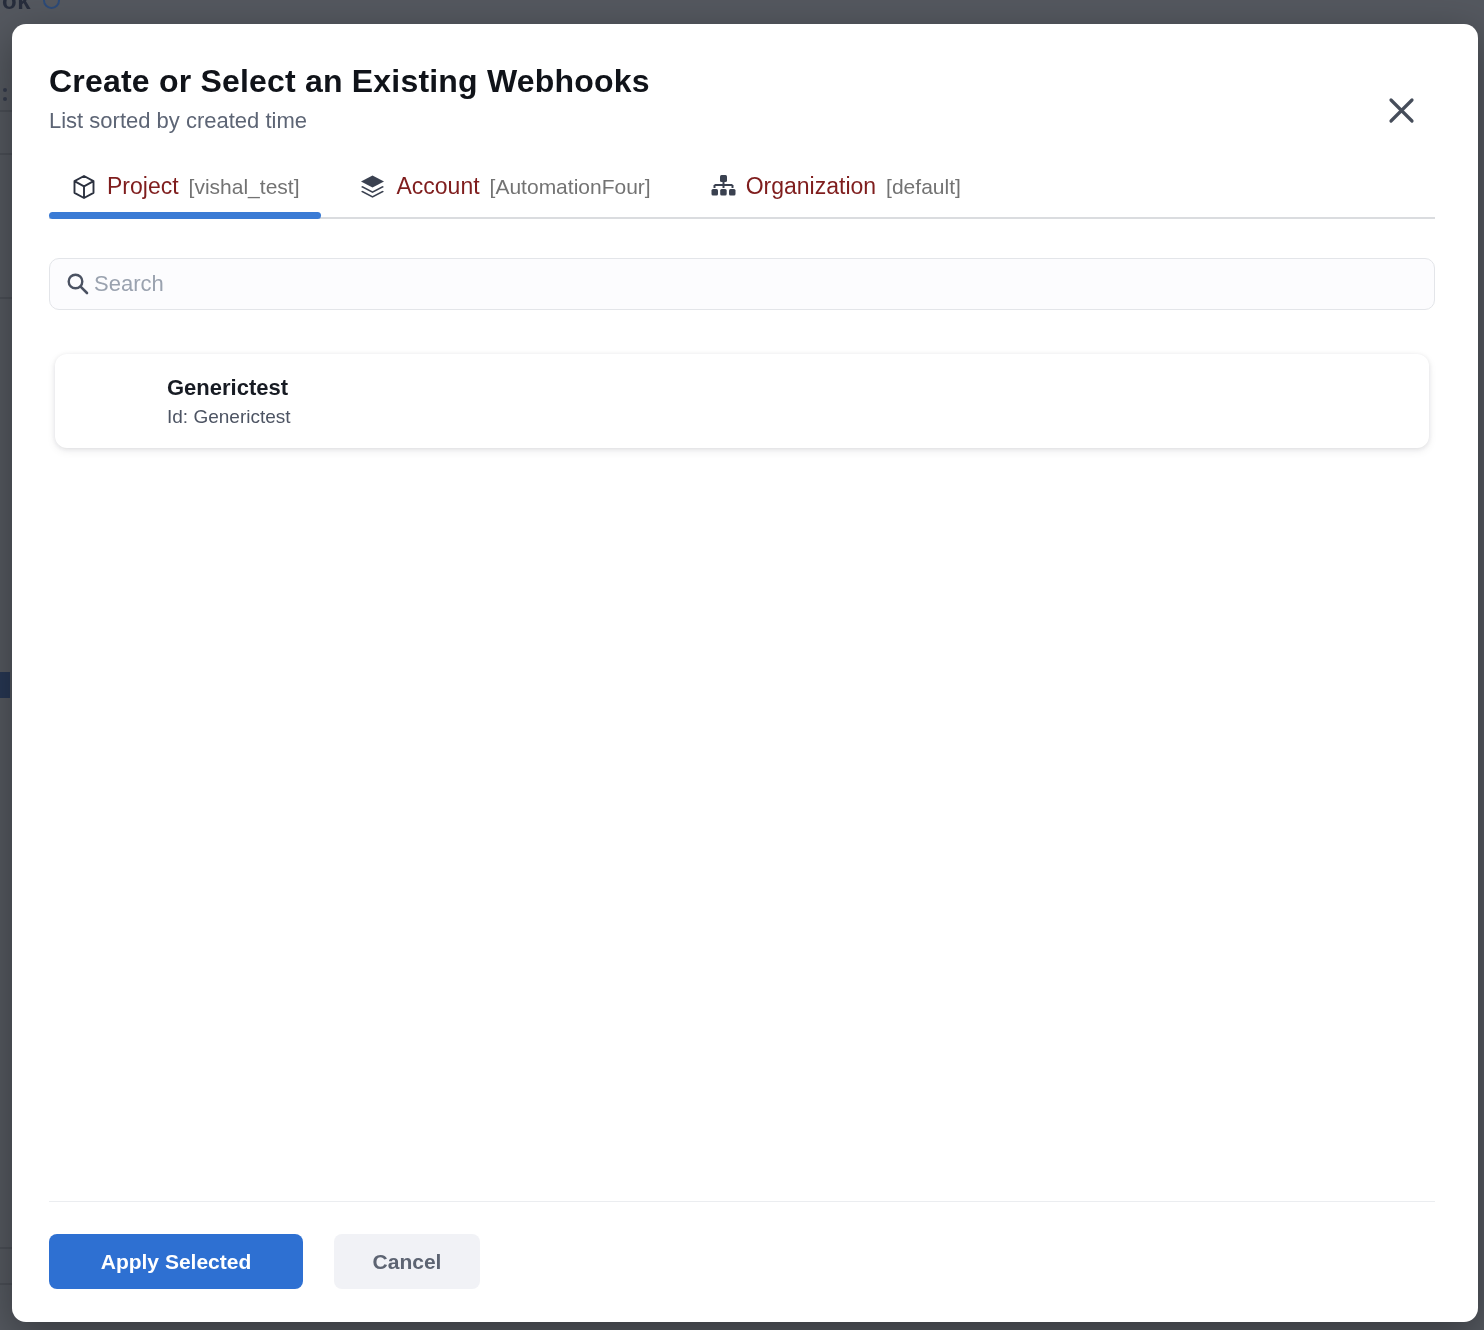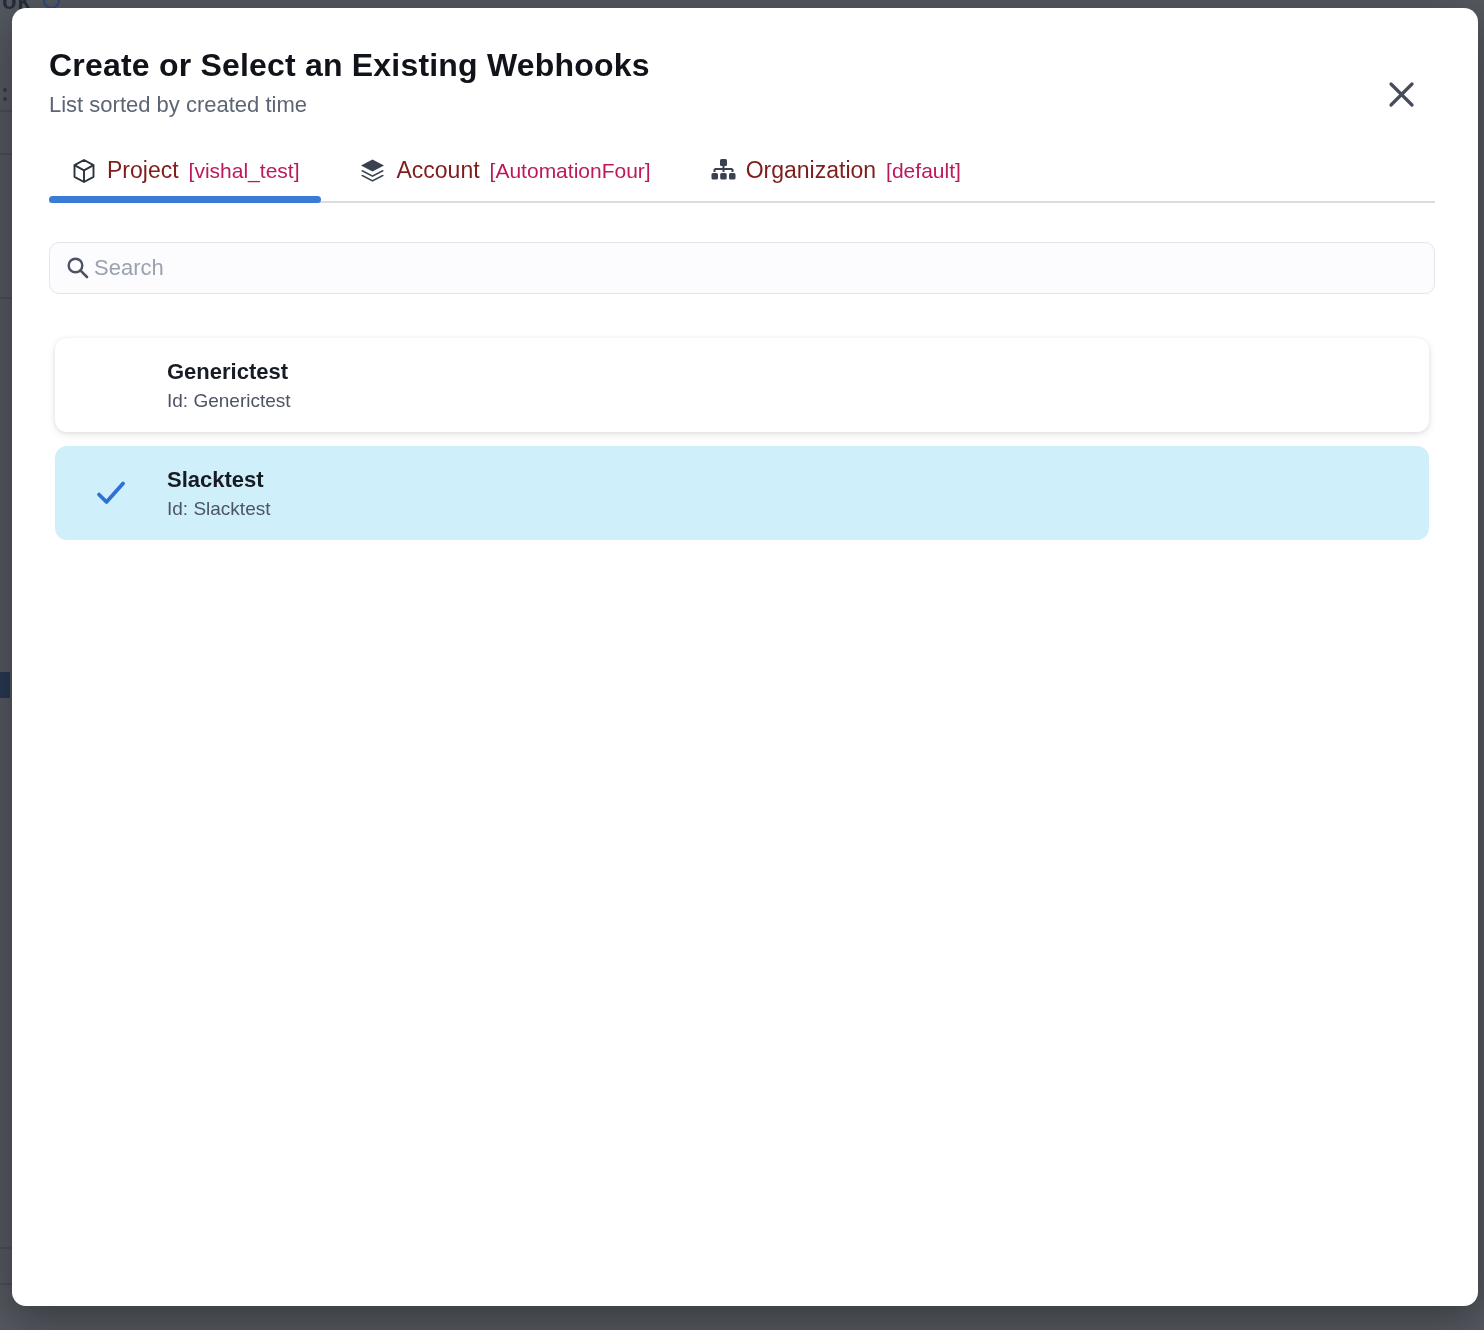--- a/index.html
+++ b/index.html
@@ -28,21 +28,21 @@
     position:absolute; left:43px; top:-8px;
     width:17px; height:17px; border:2.5px solid #2c4a78;
     border-radius:50%;
   }
   .bg-dot{ position:absolute; left:3px; width:4px; height:4px; border-radius:50%; background:#343b4c; }
   .bg-hline{ position:absolute; left:0; width:12px; height:2px; background:#4a4e55; }
   .bg-navy-block{ position:absolute; left:0; top:672px; width:10px; height:26px; background:#273753; }
 
   
   .modal{
-    position:absolute; left:12px; top:8px;
+    position:absolute; left:12px; top:24px;
     width:1466px; height:1298px;
     background:#ffffff;
     border-radius:14px;
     box-shadow:0 12px 40px rgba(0,0,0,.35);
     display:flex; flex-direction:column;
     padding:38px 43px 0 37px;
   }
   .modal-header{ position:relative; }
   .modal-title{
     font-size:32px; font-weight:700; color:#101319;
@@ -66,21 +66,21 @@
     height:63px;
   }
   .tab{
     position:relative;
     display:flex; align-items:center; gap:10px;
     padding:0 22px; height:100%;
     background:none; border:none; cursor:pointer;
     font-family:"Liberation Sans", sans-serif;
   }
   .tab-label{ font-size:23px; color:#7f1d1d; }
-  .tab-context{ font-size:21px; color:#be185d; }
+  .tab-context{ font-size:21px; color:#737373; }
   .tab.active::after{
     content:""; position:absolute; left:0; right:0; bottom:-2px;
     height:7px; border-radius:4px;
     background:var(--tab-indicator);
   }
 
   
   .search-box{
     margin-top:39px;
     height:52px;
@@ -227,30 +227,23 @@
           <path d="M5 18.5 L12.5 26 L29 7.5" fill="none" stroke="#2f6fd6" stroke-width="3.8" stroke-linecap="round" stroke-linejoin="round"></path>
         </svg>
       </div>
       <div class="item-text">
         <div class="item-name">Generictest</div>
         <div class="item-id">Id: Generictest</div>
       </div>
     </div>
 
 
-    <div class="webhook-item selected">
-      <div class="check-slot">
-        <svg class="check-icon" width="34" height="34" viewBox="0 0 34 34">
-          <path d="M5 18.5 L12.5 26 L29 7.5" fill="none" stroke="#2f6fd6" stroke-width="3.8" stroke-linecap="round" stroke-linejoin="round"></path>
-        </svg>
-      </div>
-      <div class="item-text">
-        <div class="item-name">Slacktest</div>
-        <div class="item-id">Id: Slacktest</div>
-      </div>
-    </div>
 
   </div>
 
   <div class="flex-spacer"></div>
 
+  <div class="modal-footer">
+    <button class="btn btn-primary">Apply Selected</button>
+    <button class="btn btn-secondary">Cancel</button>
+  </div>
 
 </div>
 
 </body></html>

